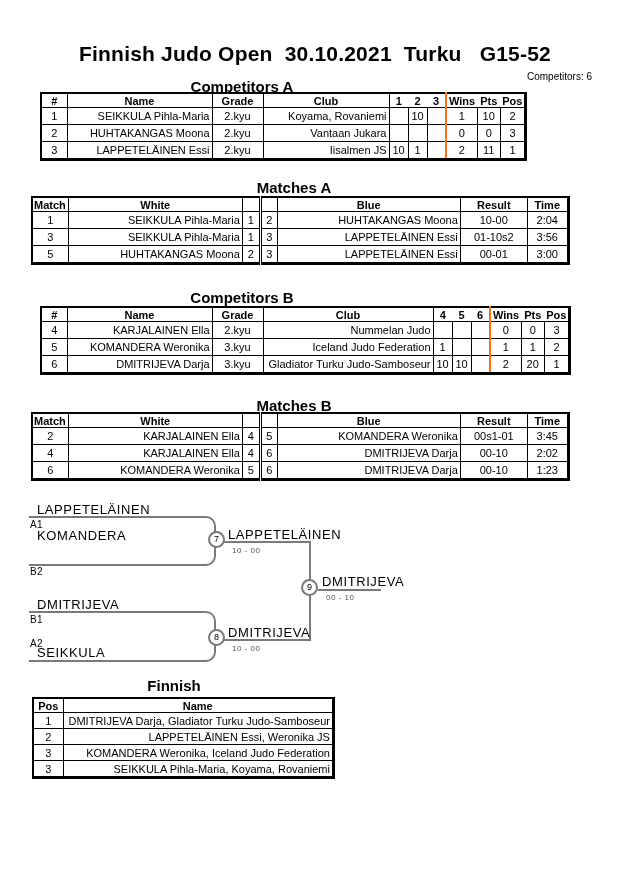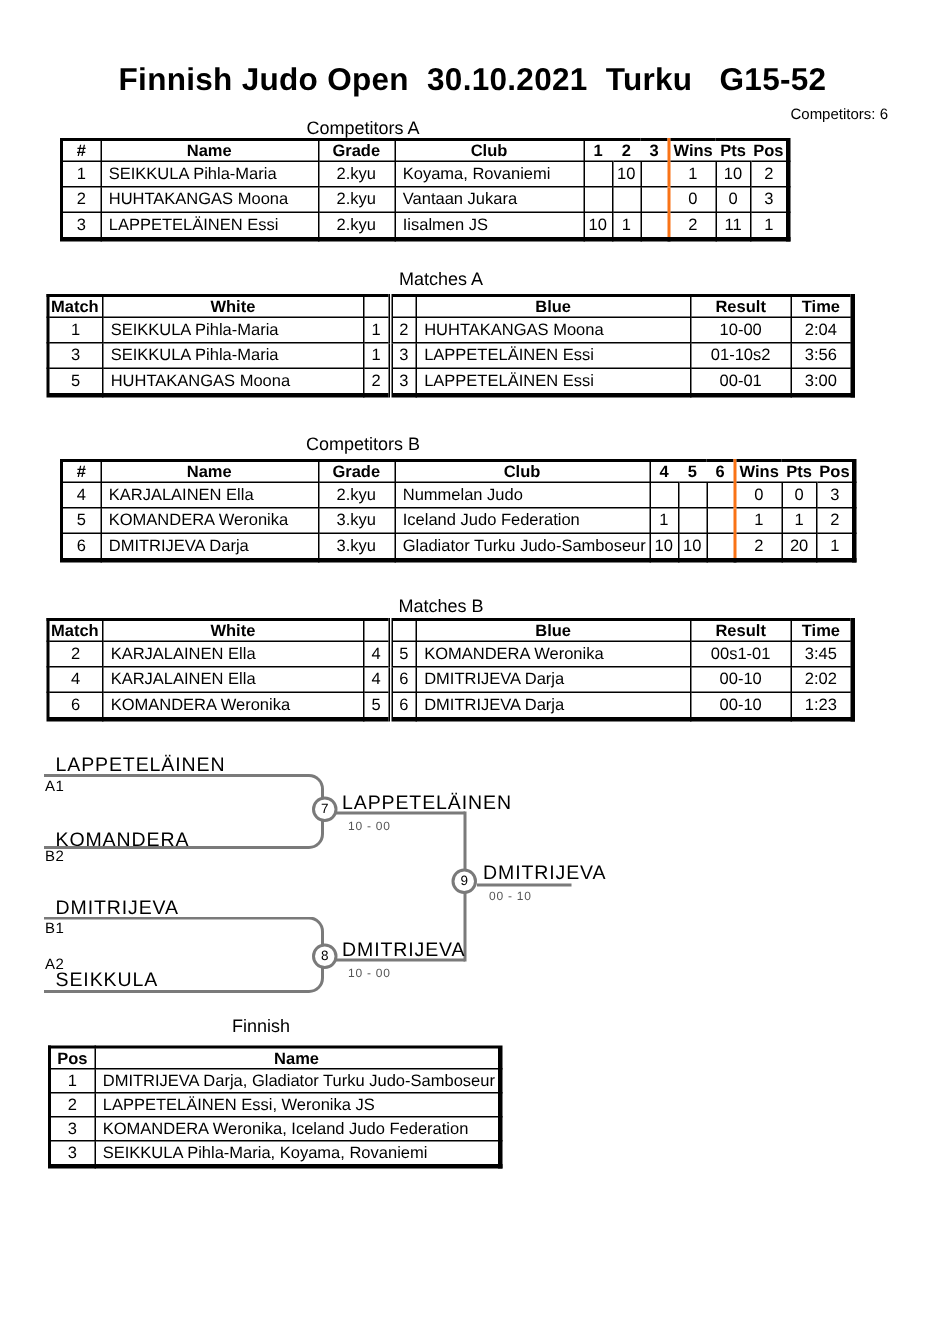--- a/index.html
+++ b/index.html
@@ -1,33 +1,33 @@
 <!DOCTYPE html>
 <html><head>
 <meta charset="utf-8">
 <style>
   html,body{margin:0;padding:0;background:#fff;}
   body{width:630px;height:891px;position:relative;font-family:"Liberation Sans",sans-serif;color:#000;overflow:hidden;}
 
   .main-title{position:absolute;left:0;width:630px;top:42px;text-align:center;
     font-size:21px;font-weight:bold;white-space:pre;letter-spacing:.2px;}
-  .sec-title{position:absolute;transform:translateX(-50%);font-size:12px;font-weight:normal;white-space:nowrap;}
+  .sec-title{position:absolute;transform:translateX(-50%);font-size:15px;font-weight:bold;white-space:nowrap;}
   .t-compA{left:242px;top:78px;}
   .t-matchA{left:294px;top:179px;}
   .t-compB{left:242px;top:289px;}
   .t-matchB{left:294px;top:397px;}
   .t-results{left:174px;top:677px;}
   .comp-count{position:absolute;right:38px;top:71px;font-size:10px;}
 
   table{position:absolute;border-collapse:collapse;table-layout:fixed;background:#fff;
     font-size:11px;border:2px solid #000;border-right-width:3px;border-bottom-width:3px;}
   th,td{border:1px solid #000;padding:0 2px;height:16px;overflow:visible;white-space:nowrap;
     font-size:11px;vertical-align:middle;}
   th{font-weight:bold;height:13px;}
-  .tl{text-align:left;padding-left:5px;}
+  .tl{text-align:right;padding-left:5px;}
   .tc{text-align:center;}
   .thick-l{border-left:2px solid #f97316;}
   .dbl-l{border-left:3px double #000;}
   .nos{border-left:0;border-right:0;}
   .nor{border-right:0;}
   .nol{border-left:0;}
   .t-comp{left:40px;top:92px;}
   .t-compB-tbl{left:40px;top:306px;}
   .t-matchA-tbl{left:31px;top:196px;}
   .t-matchB-tbl{left:31px;top:412px;}
@@ -289,21 +289,21 @@
       <td class="tl">DMITRIJEVA Darja</td>
       <td class="tc">00-10</td>
       <td class="tc">1:23</td>
     </tr>
   </tbody>
 </table>
 
 <div>
   <div class="br-name" style="left:37px;top:502px">LAPPETELÄINEN</div>
   <div class="br-seed" style="left:30px;top:519px">A1</div>
-  <div class="br-name" style="left:37px;top:552px">KOMANDERA</div>
+  <div class="br-name" style="left:37px;top:528px">KOMANDERA</div>
   <div class="br-seed" style="left:30px;top:566px">B2</div>
   <div class="br-pair" style="left:29px;top:516px;width:187px;height:50px"></div>
 
   <div class="br-name" style="left:37px;top:597px">DMITRIJEVA</div>
   <div class="br-seed" style="left:30px;top:614px">B1</div>
   <div class="br-name" style="left:37px;top:645px">SEIKKULA</div>
   <div class="br-seed" style="left:30px;top:638px">A2</div>
   <div class="br-pair" style="left:29px;top:611px;width:187px;height:51px"></div>
 
   <div class="br-line" style="left:224px;top:541px;width:86px"></div>

